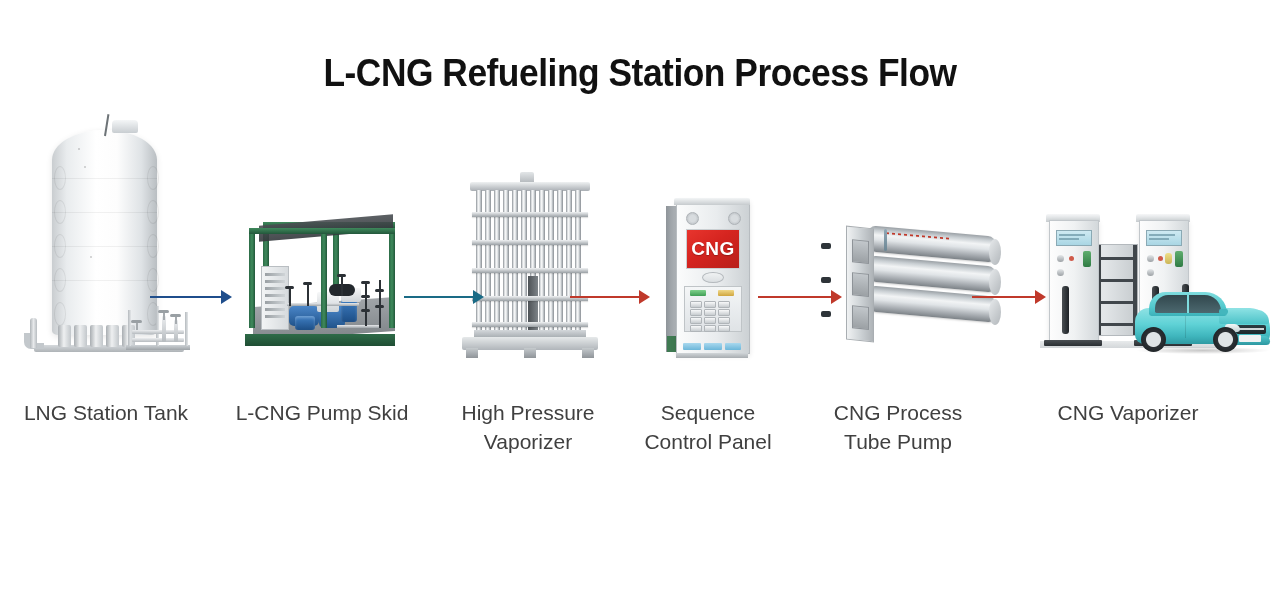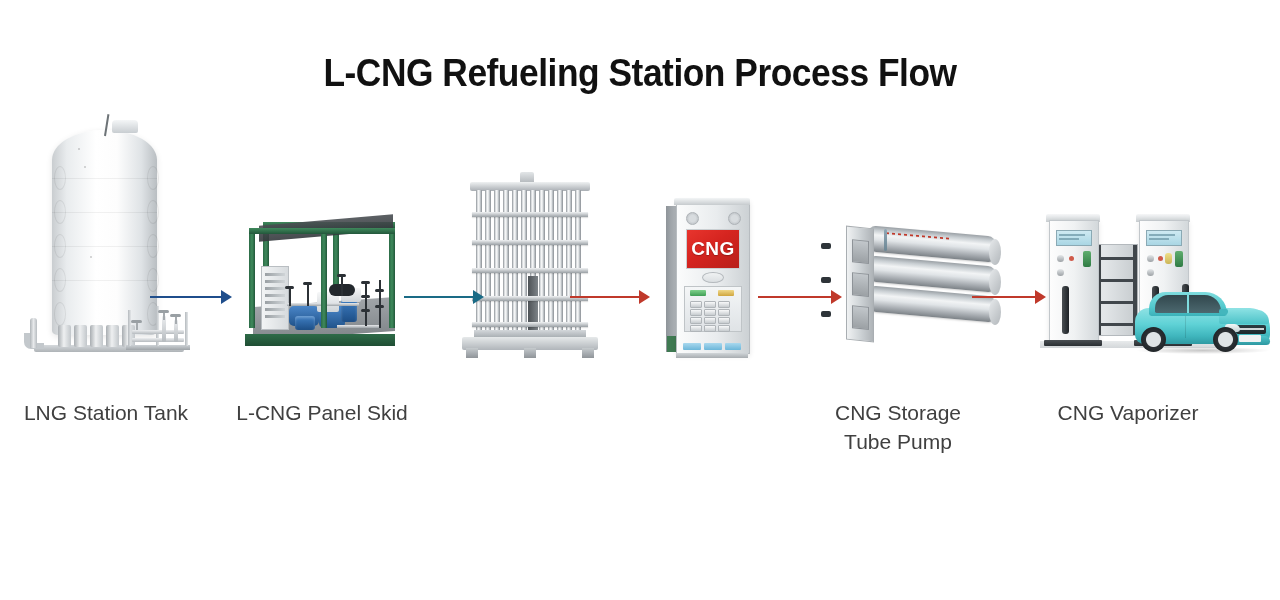--- a/index.html
+++ b/index.html
@@ -689,27 +689,35 @@
   <div class="arrow" style="left:972px;top:290px;width:74px;">
     <div class="shaft" style="background:#c0392b;"></div>
     <div class="head" style="border-left-color:#c0392b;"></div>
   </div>
 
   <div class="label" style="left:0px;top:398px;width:212px;">
     <div>LNG Station Tank</div>
   </div>
 
   <div class="label" style="left:219px;top:398px;width:206px;">
-    <div>L-CNG Panel Skid</div>
-  </div>
-
-
+    <div>L-CNG Pump Skid</div>
+  </div>
+
+  <div class="label" style="left:438px;top:398px;width:180px;">
+    <div>High Pressure</div>
+    <div>Vaporizer</div>
+  </div>
+
+  <div class="label" style="left:625px;top:398px;width:166px;">
+    <div>Sequence</div>
+    <div>Control Panel</div>
+  </div>
 
   <div class="label" style="left:812px;top:398px;width:172px;">
-    <div>CNG Storage</div>
+    <div>CNG Process</div>
     <div>Tube Pump</div>
   </div>
 
   <div class="label" style="left:1022px;top:398px;width:212px;">
     <div>CNG Vaporizer</div>
   </div>
 
 </div>
 
 </body></html>

